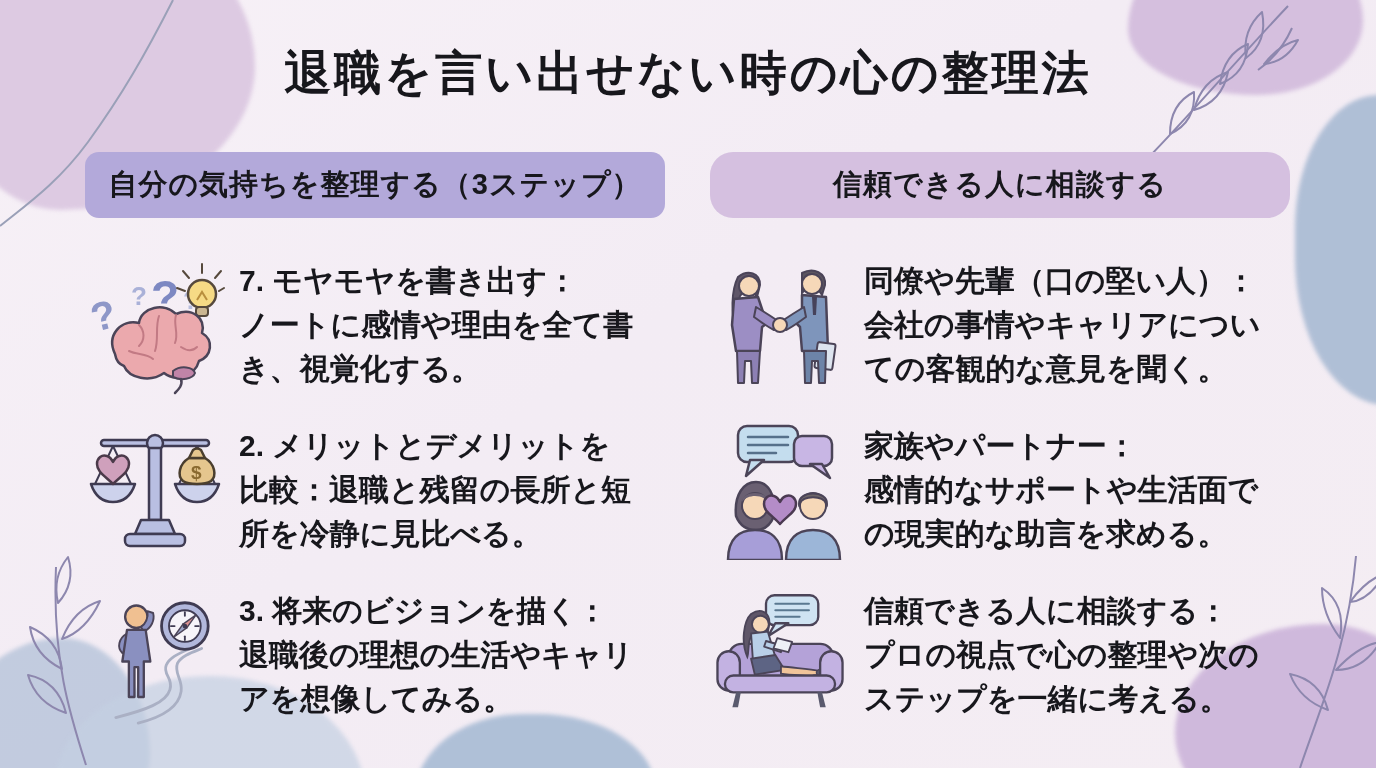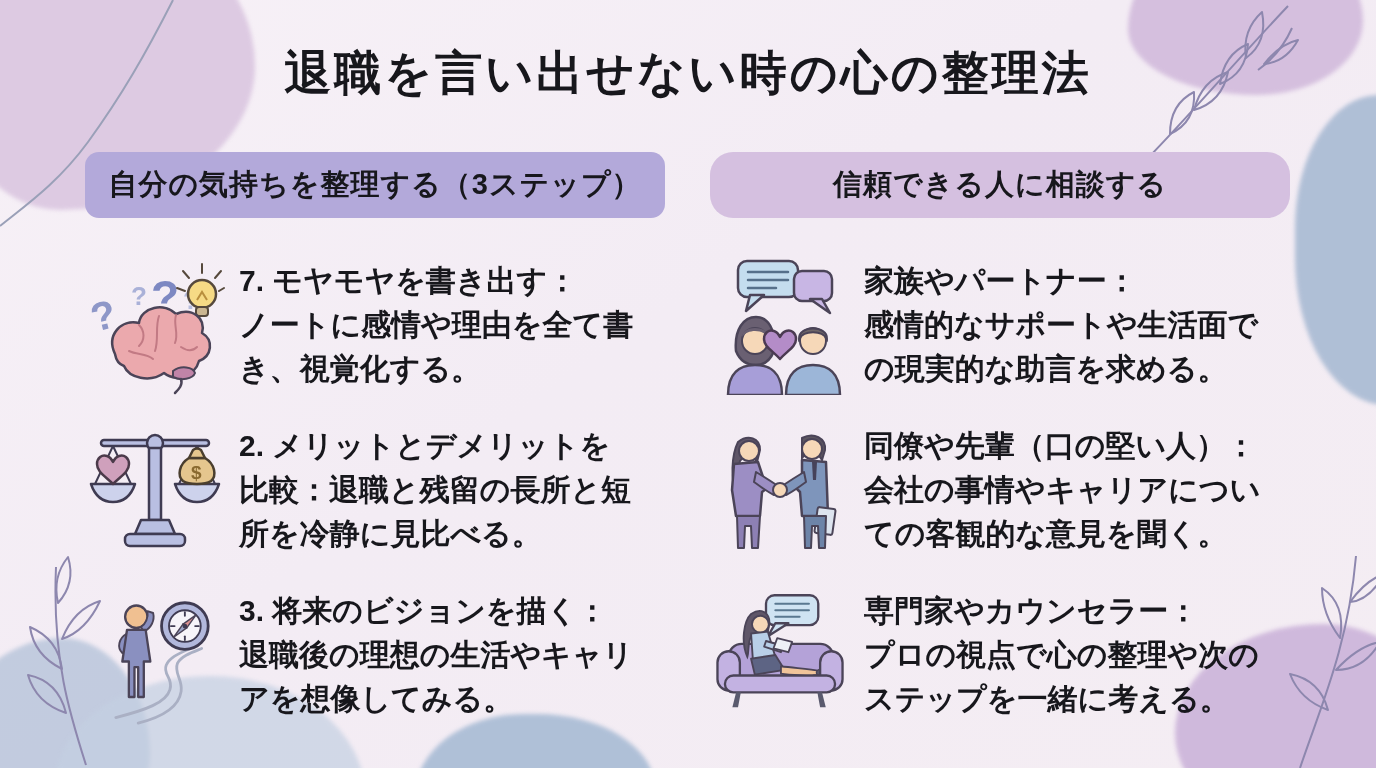--- a/index.html
+++ b/index.html
@@ -190,65 +190,65 @@
     </div>
   </section>
 
   <section class="column col-right">
     <div class="col-header right">信頼できる人に相談する</div>
     <div class="items">
 
       <div class="item">
         <div class="item-icon">
           <svg viewBox="0 0 140 140">
-            <rect x="28" y="6" width="60" height="36" rx="9" fill="#c4ddee" stroke="#4b4458" stroke-width="2.5"></rect>
-            <polygon points="40,40 54,40 36,56" fill="#c4ddee" stroke="#4b4458" stroke-width="2.5" stroke-linejoin="round"></polygon>
-            <g stroke="#56708a" stroke-width="2.5" stroke-linecap="round">
-              <line x1="38" y1="17" x2="78" y2="17"></line>
-              <line x1="38" y1="25" x2="78" y2="25"></line>
-              <line x1="38" y1="33" x2="66" y2="33"></line>
-            </g>
-            <rect x="84" y="16" width="38" height="30" rx="8" fill="#c8b6e4" stroke="#4b4458" stroke-width="2.5"></rect>
-            <polygon points="100,44 112,44 120,58" fill="#c8b6e4" stroke="#4b4458" stroke-width="2.5" stroke-linejoin="round"></polygon>
-            <path d="M26,96 C24,74 34,62 46,62 C58,62 66,74 64,96 C60,106 54,110 46,110 C38,110 30,106 26,96 Z" fill="#6a6072" stroke="#4b4458" stroke-width="2.5"></path>
-            <circle cx="45" cy="86" r="13" fill="#f6d8b8" stroke="#4b4458" stroke-width="2"></circle>
-            <path d="M32,82 C32,70 58,70 58,82 C52,74 38,74 32,82 Z" fill="#6a6072"></path>
-            <path d="M18,140 C18,118 30,110 45,110 C60,110 72,118 72,140 Z" fill="#a79ed8" stroke="#4b4458" stroke-width="2.5"></path>
-            <path d="M70,104 C63,96 54,92 54,84 C54,78 59,74 64,76 C67,77 69,80 70,82 C71,80 73,77 76,76 C81,74 86,78 86,84 C86,92 77,96 70,104 Z" fill="#b48cc8" stroke="#4b3a52" stroke-width="2.5" stroke-linejoin="round"></path>
-            <circle cx="103" cy="86" r="13" fill="#f6d8b8" stroke="#4b4458" stroke-width="2"></circle>
-            <path d="M89,84 C88,70 118,70 117,84 C112,75 94,75 89,84 Z" fill="#6e6668" stroke="#4b4458" stroke-width="2"></path>
-            <path d="M76,140 C76,118 88,110 103,110 C118,110 130,118 130,140 Z" fill="#9cb6d8" stroke="#4b4458" stroke-width="2.5"></path>
-          </svg>
-        </div>
-        <div class="item-text">家族やパートナー：
-感情的なサポートや生活面で
-の現実的な助言を求める。</div>
-      </div>
-
-      <div class="item">
-        <div class="item-icon">
-          <svg viewBox="0 0 140 140">
             <path d="M28,22 C38,14 50,18 50,30 L47,42 C43,35 34,35 30,41 C26,53 28,64 26,74 C21,60 21,36 28,22 Z" fill="#5f5668" stroke="#4b4458" stroke-width="2"></path>
             <circle cx="39" cy="31" r="10" fill="#f6d8b8" stroke="#4b4458" stroke-width="2"></circle>
             <path d="M24,44 L48,42 L54,60 L60,66 L52,72 L50,96 L26,96 L22,70 Z" fill="#9c8ec4" stroke="#4b4458" stroke-width="2.5" stroke-linejoin="round"></path>
             <path d="M46,52 C56,58 62,62 68,66 L64,75 C56,71 50,66 44,62 Z" fill="#9c8ec4" stroke="#4b4458" stroke-width="2" stroke-linejoin="round"></path>
             <path d="M27,96 L50,96 L48,128 L42,128 L41,106 L35,106 L34,128 L28,128 Z" fill="#8d80b4" stroke="#4b4458" stroke-width="2" stroke-linejoin="round"></path>
             <path d="M92,18 C104,12 116,18 115,30 L112,40 C108,32 96,32 92,38 Z" fill="#5c5660" stroke="#4b4458" stroke-width="2"></path>
             <circle cx="102" cy="29" r="10" fill="#f6d8b8" stroke="#4b4458" stroke-width="2"></circle>
             <path d="M92,40 L116,42 L118,96 L92,96 L90,72 L84,66 L92,58 Z" fill="#7e95bb" stroke="#4b4458" stroke-width="2.5" stroke-linejoin="round"></path>
             <path d="M102,42 L107,42 L106,60 L103,60 Z" fill="#46425a"></path>
             <path d="M94,52 C84,58 78,62 72,66 L76,75 C84,71 90,66 96,62 Z" fill="#7e95bb" stroke="#4b4458" stroke-width="2" stroke-linejoin="round"></path>
             <circle cx="70" cy="70" r="7" fill="#f6d8b8" stroke="#4b4458" stroke-width="2"></circle>
             <rect x="106" y="88" width="18" height="26" rx="2" fill="#dde4ef" stroke="#4b4458" stroke-width="2" transform="rotate(8 115 101)"></rect>
             <path d="M94,96 L116,96 L115,128 L109,128 L108,106 L102,106 L101,128 L95,128 Z" fill="#6d84a8" stroke="#4b4458" stroke-width="2" stroke-linejoin="round"></path>
           </svg>
         </div>
         <div class="item-text">同僚や先輩（口の堅い人）：
 会社の事情やキャリアについ
 ての客観的な意見を聞く。</div>
+      </div>
+
+      <div class="item">
+        <div class="item-icon">
+          <svg viewBox="0 0 140 140">
+            <rect x="28" y="6" width="60" height="36" rx="9" fill="#c4ddee" stroke="#4b4458" stroke-width="2.5"></rect>
+            <polygon points="40,40 54,40 36,56" fill="#c4ddee" stroke="#4b4458" stroke-width="2.5" stroke-linejoin="round"></polygon>
+            <g stroke="#56708a" stroke-width="2.5" stroke-linecap="round">
+              <line x1="38" y1="17" x2="78" y2="17"></line>
+              <line x1="38" y1="25" x2="78" y2="25"></line>
+              <line x1="38" y1="33" x2="66" y2="33"></line>
+            </g>
+            <rect x="84" y="16" width="38" height="30" rx="8" fill="#c8b6e4" stroke="#4b4458" stroke-width="2.5"></rect>
+            <polygon points="100,44 112,44 120,58" fill="#c8b6e4" stroke="#4b4458" stroke-width="2.5" stroke-linejoin="round"></polygon>
+            <path d="M26,96 C24,74 34,62 46,62 C58,62 66,74 64,96 C60,106 54,110 46,110 C38,110 30,106 26,96 Z" fill="#6a6072" stroke="#4b4458" stroke-width="2.5"></path>
+            <circle cx="45" cy="86" r="13" fill="#f6d8b8" stroke="#4b4458" stroke-width="2"></circle>
+            <path d="M32,82 C32,70 58,70 58,82 C52,74 38,74 32,82 Z" fill="#6a6072"></path>
+            <path d="M18,140 C18,118 30,110 45,110 C60,110 72,118 72,140 Z" fill="#a79ed8" stroke="#4b4458" stroke-width="2.5"></path>
+            <path d="M70,104 C63,96 54,92 54,84 C54,78 59,74 64,76 C67,77 69,80 70,82 C71,80 73,77 76,76 C81,74 86,78 86,84 C86,92 77,96 70,104 Z" fill="#b48cc8" stroke="#4b3a52" stroke-width="2.5" stroke-linejoin="round"></path>
+            <circle cx="103" cy="86" r="13" fill="#f6d8b8" stroke="#4b4458" stroke-width="2"></circle>
+            <path d="M89,84 C88,70 118,70 117,84 C112,75 94,75 89,84 Z" fill="#6e6668" stroke="#4b4458" stroke-width="2"></path>
+            <path d="M76,140 C76,118 88,110 103,110 C118,110 130,118 130,140 Z" fill="#9cb6d8" stroke="#4b4458" stroke-width="2.5"></path>
+          </svg>
+        </div>
+        <div class="item-text">家族やパートナー：
+感情的なサポートや生活面で
+の現実的な助言を求める。</div>
       </div>
 
       <div class="item">
         <div class="item-icon">
           <svg viewBox="0 0 150 140">
             <rect x="60" y="6" width="56" height="32" rx="9" fill="#cfe3f2" stroke="#4b4458" stroke-width="2.5"></rect>
             <polygon points="70,36 84,36 62,50" fill="#cfe3f2" stroke="#4b4458" stroke-width="2.5" stroke-linejoin="round"></polygon>
             <g stroke="#5a7890" stroke-width="2.2" stroke-linecap="round">
               <line x1="70" y1="15" x2="106" y2="15"></line>
               <line x1="70" y1="22" x2="106" y2="22"></line>
@@ -264,21 +264,21 @@
             <path d="M76,82 C92,84 106,85 118,87 L117,94 C104,92 90,92 76,90 Z" fill="#f0c49a" stroke="#4b4458" stroke-width="2" stroke-linejoin="round"></path>
             <ellipse cx="122" cy="89" rx="8" ry="4.5" fill="#5a5a6e" stroke="#4b4458" stroke-width="1.5"></ellipse>
             <ellipse cx="114" cy="96" rx="8" ry="4.5" fill="#5a5a6e" stroke="#4b4458" stroke-width="1.5"></ellipse>
             <rect x="8" y="66" width="24" height="42" rx="12" fill="#c3b2e2" stroke="#4b4458" stroke-width="2.5"></rect>
             <rect x="118" y="66" width="24" height="42" rx="12" fill="#c3b2e2" stroke="#4b4458" stroke-width="2.5"></rect>
             <rect x="16" y="92" width="118" height="18" rx="9" fill="#c3b2e2" stroke="#4b4458" stroke-width="2.5"></rect>
             <path d="M28,110 L24,126 L30,126 L33,110 Z" fill="#5a5a6e"></path>
             <path d="M120,110 L124,126 L118,126 L115,110 Z" fill="#5a5a6e"></path>
           </svg>
         </div>
-        <div class="item-text">専門家やカウンセラー：
+        <div class="item-text">信頼できる人に相談する：
 プロの視点で心の整理や次の
 ステップを一緒に考える。</div>
       </div>
 
     </div>
   </section>
 
 </div>
 
 </body></html>

